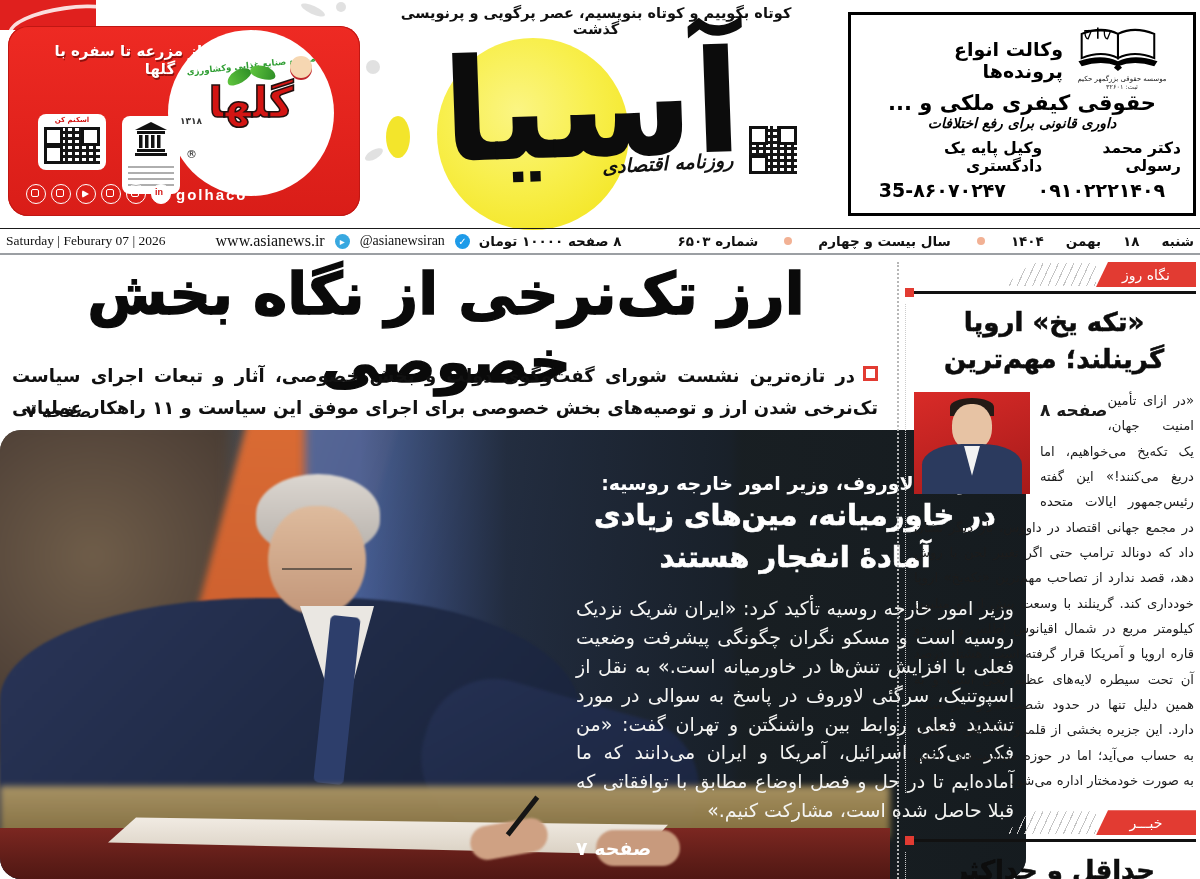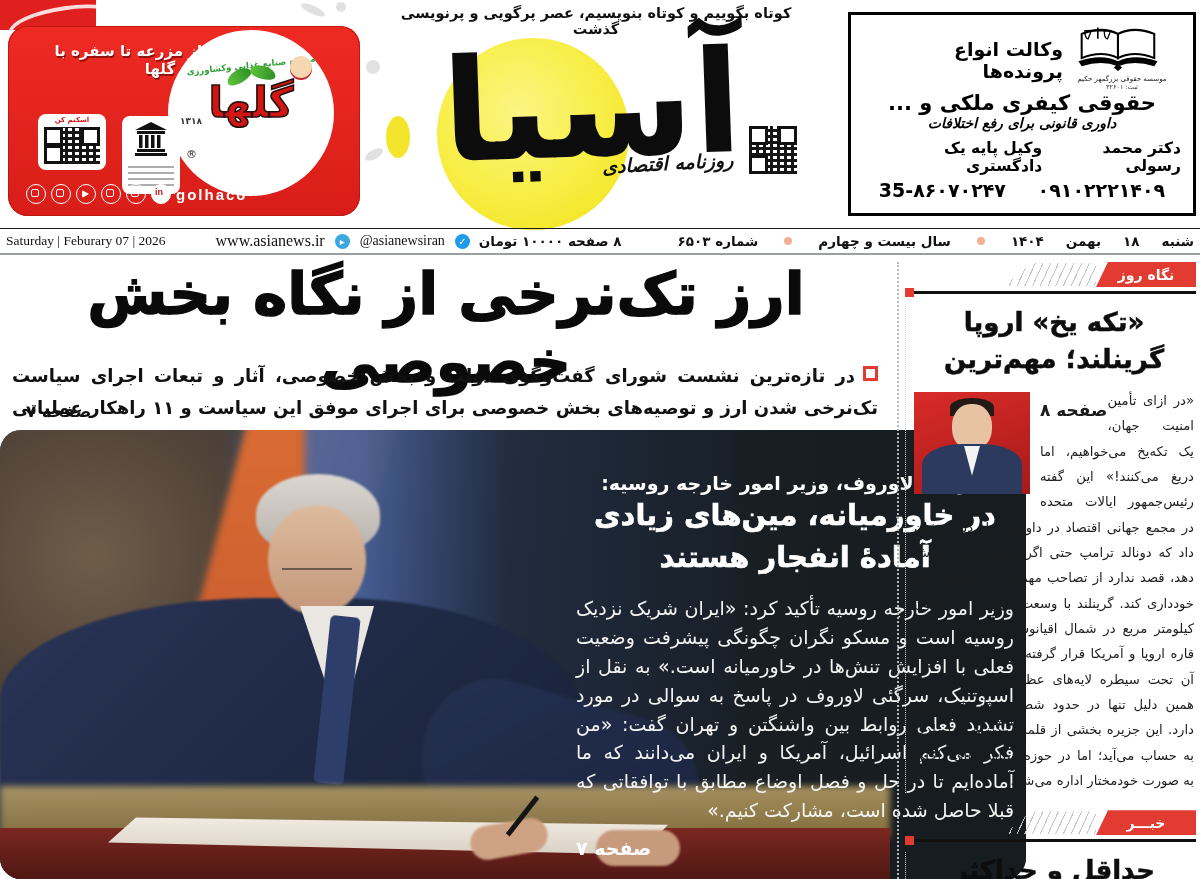--- a/index.html
+++ b/index.html
@@ -140,21 +140,21 @@
   .ph-pageref{margin-top:12px;text-align:left;font-size:19px;font-weight:bold;}
 
   
   .v-sep{left:897px;top:262px;height:617px;border-left:2px dotted #b7b7b7;}
   .sidebar{left:905px;top:262px;width:291px;height:617px;}
   .tab-row{position:relative;height:25px;}
   .hatch{position:absolute;right:100px;top:1px;width:92px;height:23px;
      background:repeating-linear-gradient(115deg,#c4c4c4 0 1px,transparent 1px 7px);
      clip-path:polygon(30% 0,100% 0,100% 100%,0 100%);}
   .tab{position:absolute;right:0;top:0;width:100px;height:25px;background:#e23b32;color:#fff;
-     font-size:14px;font-weight:bold;display:flex;align-items:center;justify-content:center;
+     font-size:14px;font-weight:normal;display:flex;align-items:center;justify-content:center;
      clip-path:polygon(12% 0,100% 0,100% 100%,0 100%);}
   .sb-rule{position:relative;height:3px;background:#111;margin-top:4px;}
   .sb-rule::before{content:"";position:absolute;left:0;top:-3px;width:9px;height:9px;background:#e23b32;}
   .sb-article{border-left:1.5px dotted #cccccc;padding:0 2px 0 8px;}
   .sb-title{text-align:center;font-size:26px;font-weight:bold;line-height:1.42;color:#0d0d0d;
      -webkit-text-stroke:.5px #0d0d0d;margin-top:10px;}
   .sb-body{margin-top:10px;font-size:13.2px;line-height:1.92;text-align:justify;color:#1c1c1c;}
   .author-float{float:left;width:116px;margin:4px 10px 4px 0;}
   .author-photo{width:116px;height:102px;background:linear-gradient(160deg,#d92b28,#a61a1a);position:relative;overflow:hidden;}
   .a-head{position:absolute;left:38px;top:12px;width:40px;height:46px;background:#e7c3a4;border-radius:46%;}

